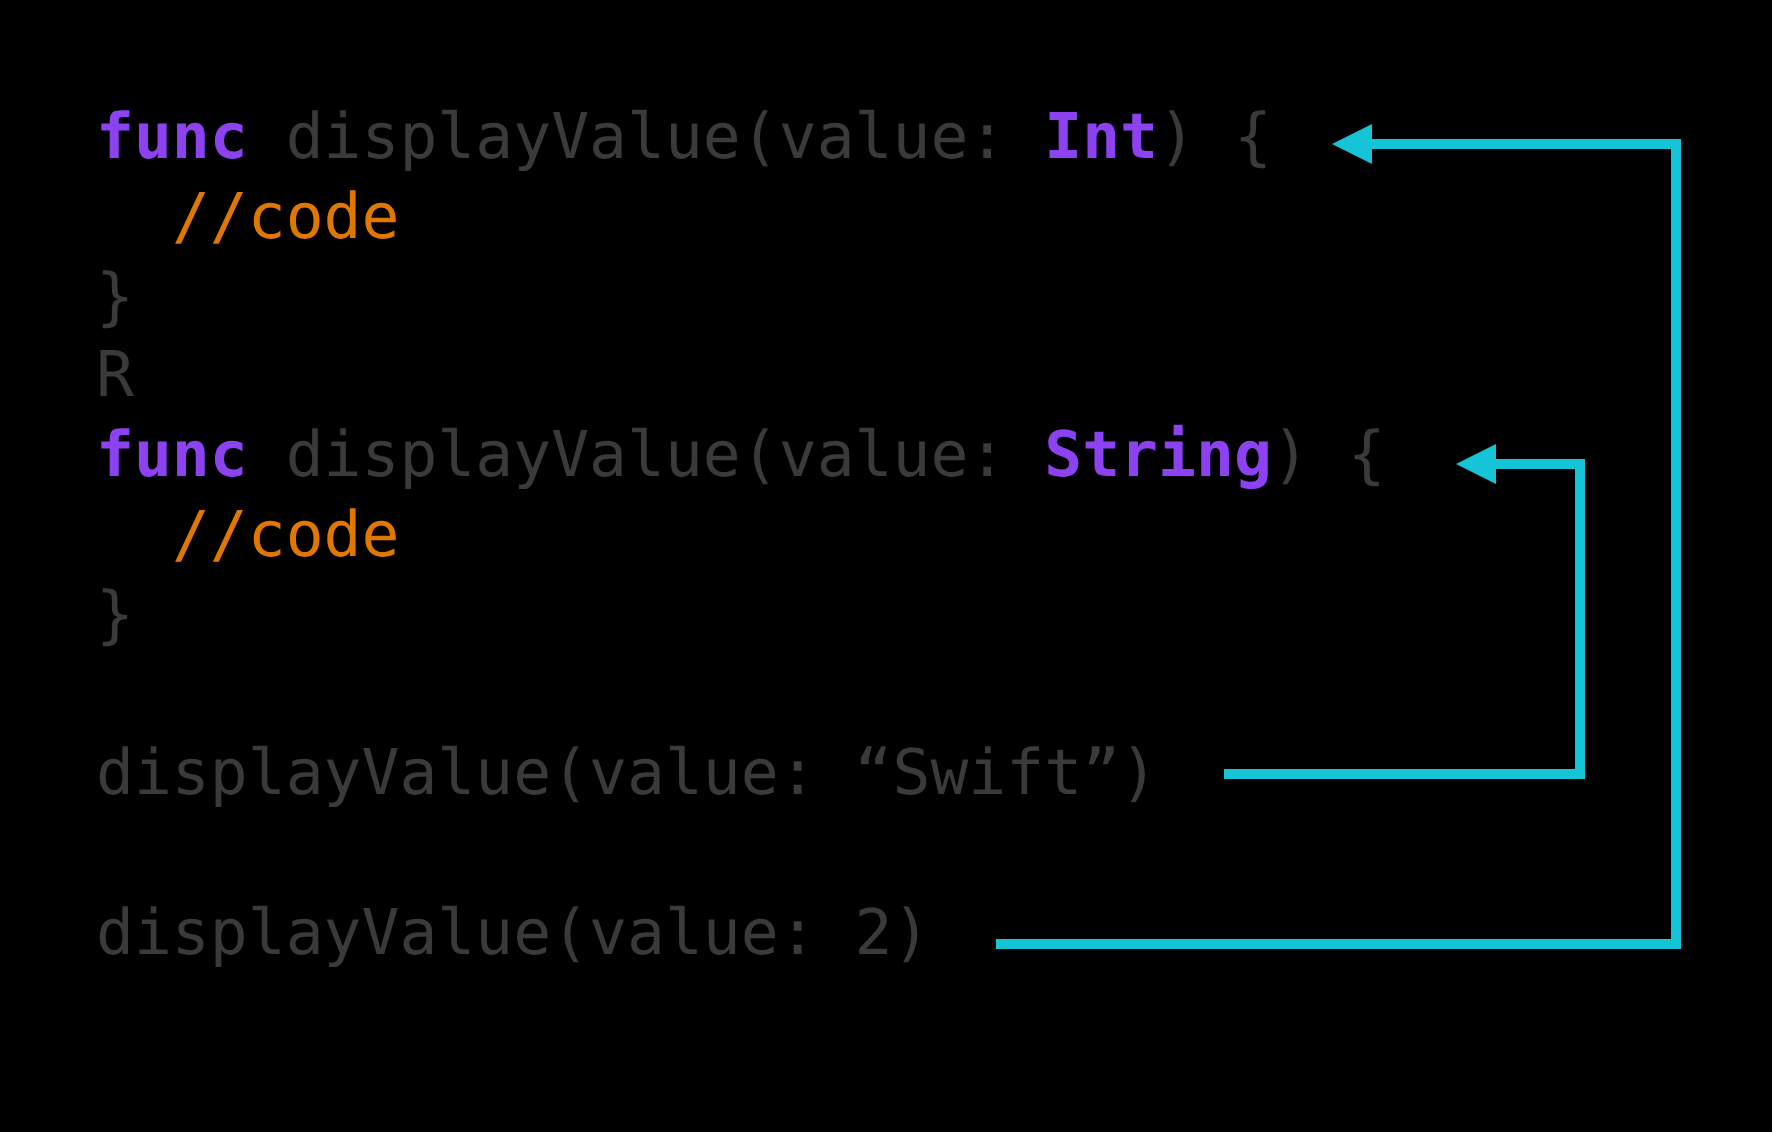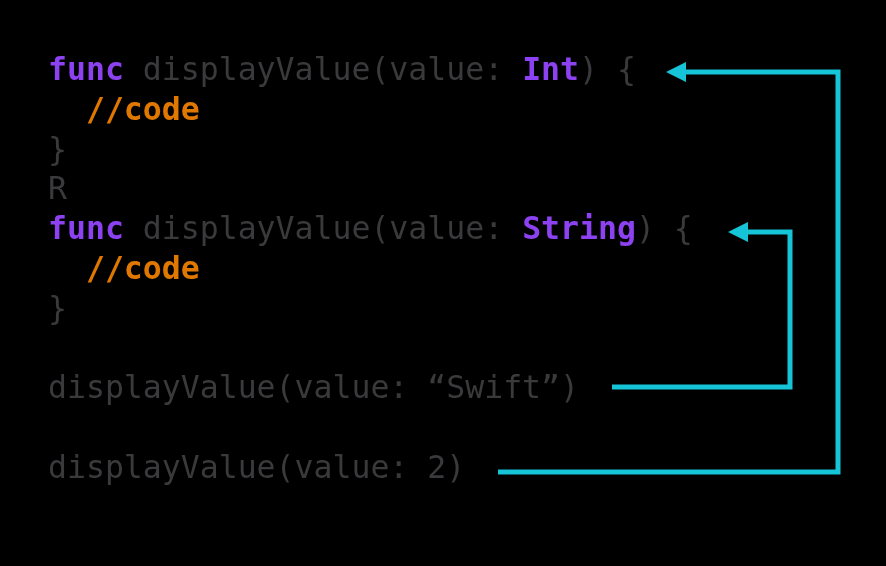--- a/index.html
+++ b/index.html
@@ -20,21 +20,21 @@
     left: 48px;
     top: 50px;
     margin: 0;
     font-size: 31.5px;
     line-height: 39.8px;
     white-space: pre;
   }
   .code-line { height: 39.8px; }
   .tok-plain   { color: var(--c-plain,   #3a3a3c); }
   .tok-keyword { color: var(--c-keyword, #8c42f0); font-weight: bold; }
-  .tok-comment { color: var(--c-comment, #e07800); font-weight: bold; }
+  .tok-comment { color: var(--c-comment, #e07800); font-weight: normal; }
   #arrows {
     position: absolute;
     left: 0;
     top: 0;
     pointer-events: none;
   }
 </style>
 </head>
 <body>
 

